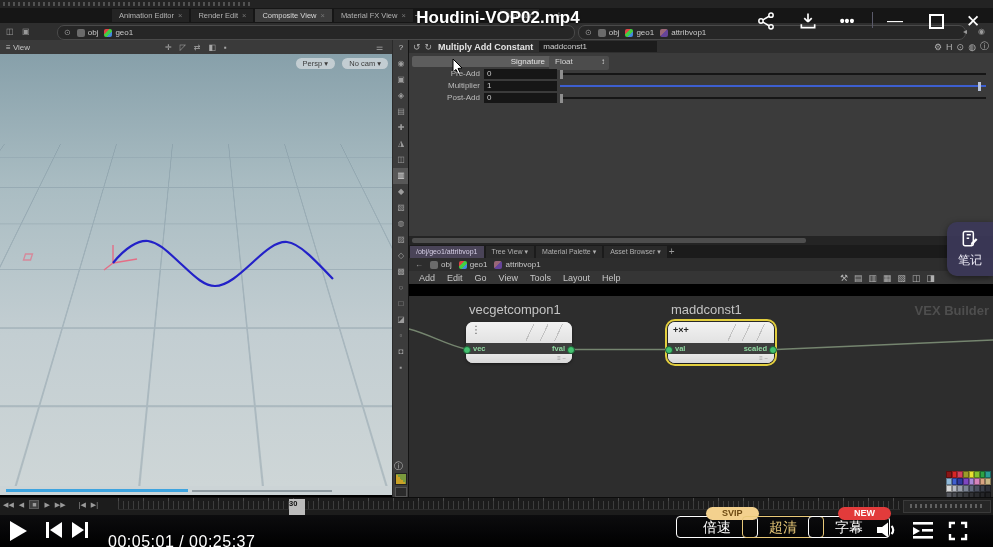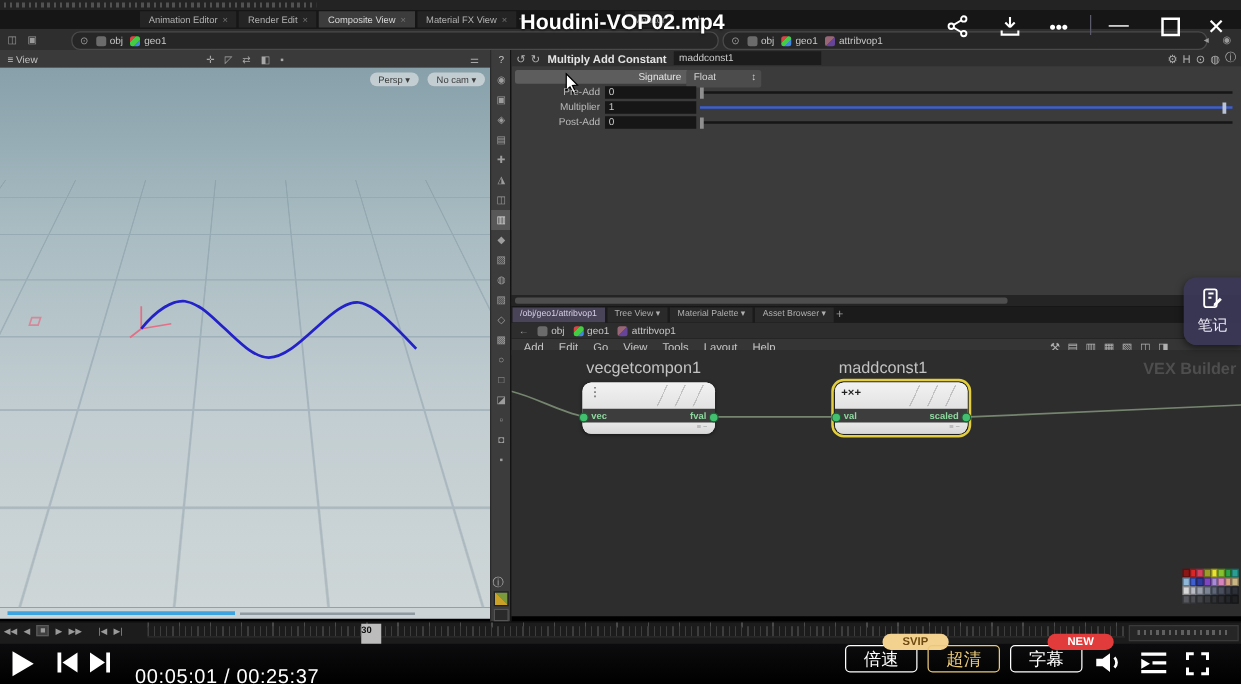--- a/index.html
+++ b/index.html
@@ -54,21 +54,21 @@
   .prm-track{left:560px;width:426px;height:2px;background:#161616;}
   .prm-handle{width:3px;height:9px;background:#8f8f8f;top:-3.5px;}
   
   .net-gap{left:409px;top:236px;width:584px;height:9px;background:#242424;}
   .net-scroll{left:412px;top:238px;width:394px;height:5px;background:#4e4e4e;border-radius:2px;}
   .net-tabs{left:409px;top:245px;width:584px;height:13px;background:#1b1b1b;display:flex;align-items:flex-end;gap:2px;padding-left:1px;}
   .net-tab{background:#2a2a2a;color:#b0b0b0;font-size:7px;line-height:12px;padding:0 6px;white-space:nowrap;}
   .net-tab.sel{background:#4a4458;color:#d6cfe6;}
   .net-crumb{left:409px;top:258px;width:584px;height:13px;background:#2d2d2d;display:flex;align-items:center;gap:7px;padding-left:6px;color:#c9c9c9;font-size:8px;}
   .net-menu{left:409px;top:271px;width:584px;height:13px;background:#353535;display:flex;align-items:center;gap:12px;padding-left:10px;color:#c6c6c6;font-size:9px;}
-  .net-canvas{left:409px;top:280px;width:584px;height:213px;background:#2d2d2d;overflow:hidden;}
+  .net-canvas{left:409px;top:296px;width:584px;height:213px;background:#2d2d2d;overflow:hidden;}
   .node-title{color:#c3c3c3;font-size:13px;}
   .node-box{width:106px;background:#ececec;border-radius:7px;box-shadow:0 1px 3px rgba(0,0,0,.5);}
   .node-box.sel{outline:2px solid #e2ce3e;outline-offset:1px;}
   .node-top{height:21px;border-radius:7px 7px 0 0;position:relative;
     background:linear-gradient(#f2f2f2,#e2e2e2);}
   .node-slashes{position:absolute;right:4px;top:2px;width:48px;height:17px;opacity:.5;
     background:repeating-linear-gradient(115deg,transparent 0 12px,#9a9a9a 12px 13px);}
   .node-ports{height:11px;background:#3d3d3d;display:flex;justify-content:space-between;align-items:center;padding:0 7px;
     color:#8fd8a0;font-size:7.5px;position:relative;font-weight:bold;}
   .pin{position:absolute;top:2.5px;width:6px;height:6px;border-radius:50%;background:#43c06f;border:1px solid #1d5e35;}
@@ -99,21 +99,21 @@
     color:#eceaf5;font-size:12px;box-shadow:0 2px 6px rgba(0,0,0,.5);}
   .pbar{left:0;top:515px;width:993px;height:32px;background:linear-gradient(180deg,#0c0c0e,#000);}
   .play-tri{left:10px;top:521px;width:0;height:0;border-left:17px solid #fff;
     border-top:10px solid transparent;border-bottom:10px solid transparent;}
   .step{top:522px;display:flex;align-items:center;gap:1px;}
   .step .bar{width:3px;height:16px;background:#fff;}
   .step .tl{width:0;height:0;border-right:12px solid #fff;border-top:8px solid transparent;border-bottom:8px solid transparent;}
   .step .tr{width:0;height:0;border-left:12px solid #fff;border-top:8px solid transparent;border-bottom:8px solid transparent;}
   .time{left:108px;top:522px;color:#fff;font-size:16px;letter-spacing:.5px;margin-top:11px;}
   .pbtn{top:516px;height:20px;border:1.5px solid #fff;border-radius:4px;color:#fff;font-size:14px;
-    line-height:20px;padding:0 14px;cursor:pointer;}
+    line-height:20px;padding:0 26px;cursor:pointer;}
   .pbtn.gold{border-color:#e9c979;color:#e9c979;}
   .badge{top:507px;height:13px;border-radius:7px;font-size:9px;font-weight:bold;line-height:13px;padding:0 16px;}
   .badge.svip{background:#f3d18e;color:#6e4a12;}
   .badge.new{background:#e23b3b;color:#fff;}
   svg{display:block;}
 </style>
 </head>
 <body>
 
 <div class="stage">

